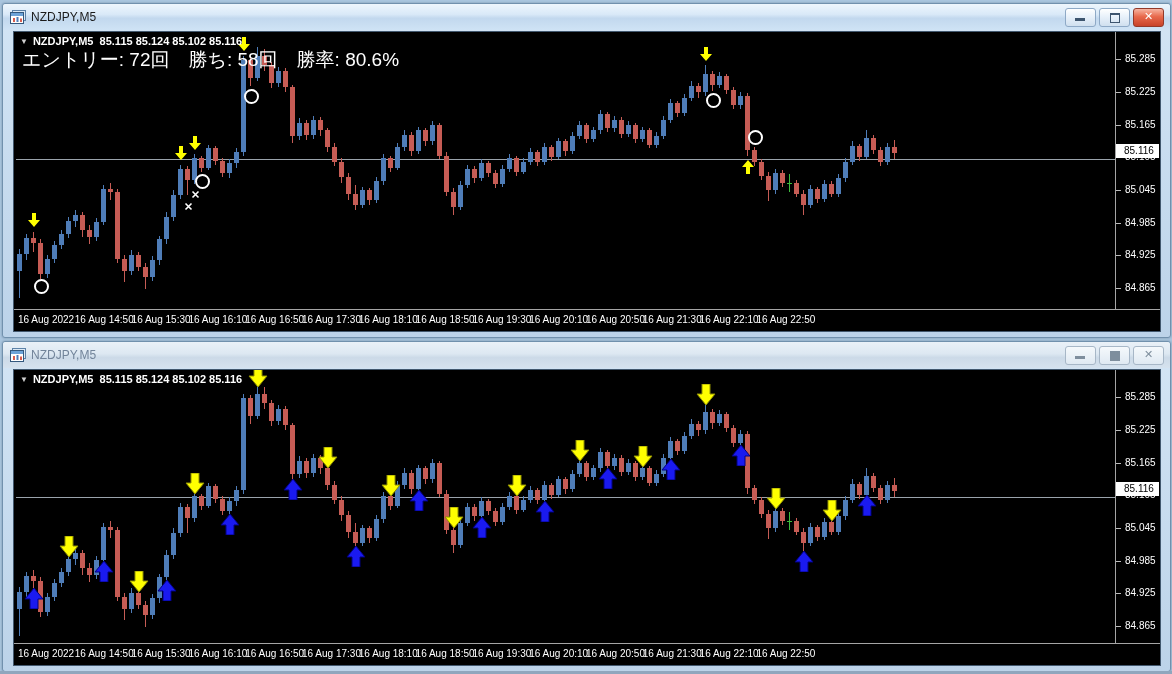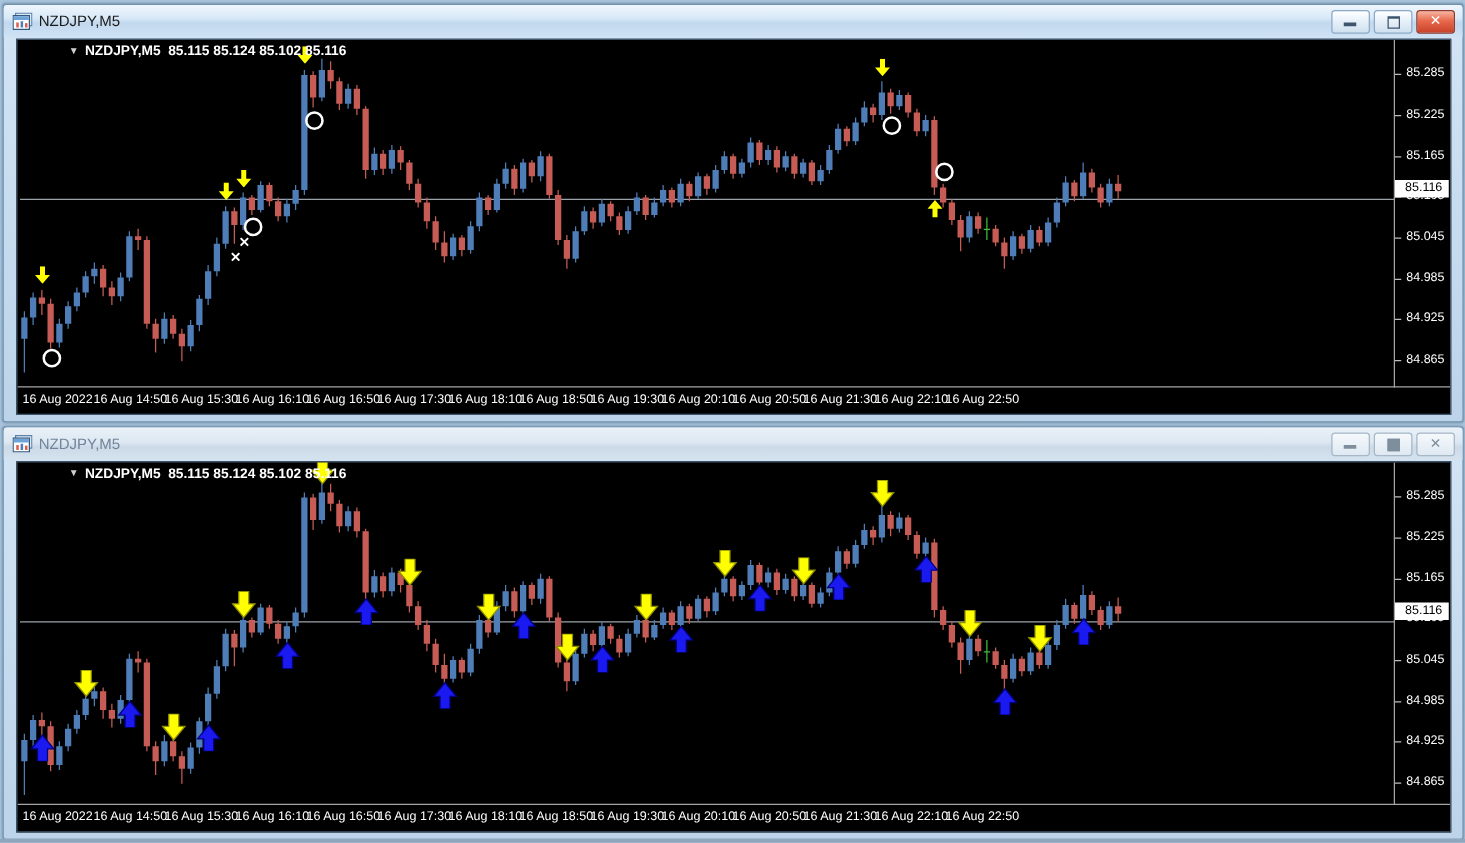--- a/index.html
+++ b/index.html
@@ -27,21 +27,21 @@
   .window.inactive .wbtn .glyph-min,.window.inactive .wbtn .glyph-restore{background:#7e8e9d;border-color:#7e8e9d;}
   .window.inactive .wbtn.close{background:linear-gradient(180deg,#f5f9fc,#dfe9f2);border-color:#a7b7c7;}
   .window.inactive .wbtn.close .glyph-close{color:#7e8e9d;}
 
   .chart-wrap{position:absolute;left:10px;right:9px;top:27px;background:#000;
               border:1px solid #42586e;overflow:hidden;}
   .plot{position:absolute;left:2px;top:2px;right:45px;bottom:22px;overflow:visible;}
   .paxis{position:absolute;right:0;top:0;bottom:21px;width:44px;border-left:1px solid #a5a5a5;}
   .taxis{position:absolute;left:0;right:0;bottom:0;height:21px;border-top:1px solid #a5a5a5;}
 
-  .chart-header{position:absolute;left:6px;top:3px;font-size:11px;font-weight:bold;color:#fff;white-space:nowrap;z-index:5;margin-left:35px;}
+  .chart-header{position:absolute;left:6px;top:3px;font-size:11px;font-weight:bold;color:#fff;white-space:nowrap;z-index:5;}
   .chart-header .tri{font-size:8px;color:#cfcfcf;margin-right:5px;vertical-align:1px;}
   .stats-line{position:absolute;left:8px;top:15px;font-size:19px;color:#fff;white-space:nowrap;z-index:5;}
 
   .wick,.body,.pline,.marker,.circle-marker,.ptick,.pbox,.ttick{position:absolute;}
   .wick{width:1px;}
   .body{width:5px;}
   .pline{left:0;right:-1px;height:1px;background:#9aa3ab;}
   .circle-marker{width:11px;height:11px;border:2px solid #fff;border-radius:50%;background:transparent;}
   .ptick{left:0;width:100%;height:12px;line-height:12px;color:#fff;font-size:10px;}
   .ptick i{position:absolute;left:0;top:6px;width:5px;height:1px;background:#bdbdbd;}
@@ -74,20 +74,21 @@
         </span>
       <span class="wbtn close">
           <i class="glyph-close">✕</i>
         </span>
     </span>
   </div>
   <div class="chart-wrap" style="height:299px;">
     <div class="chart-header">
       <span class="tri">▼</span><span>NZDJPY,M5</span>&nbsp;&nbsp;<span>85.115 85.124 85.102 85.116</span>
     </div>
+    <div class="stats-line">エントリー: 72回　勝ち: 58回　勝率: 80.6%</div>
     <div class="plot" id="plot0">
         <div class="pline" style="top: 125px;"></div>
         <div class="wick" style="left: 3px; top: 215px; height: 49px; background: rgb(79, 125, 184);"></div>
         <div class="body" style="left: 1px; top: 220px; height: 17px; background: rgb(79, 125, 184);"></div>
         <div class="wick" style="left: 10px; top: 200px; height: 26px; background: rgb(79, 125, 184);"></div>
         <div class="body" style="left: 8px; top: 204px; height: 16px; background: rgb(79, 125, 184);"></div>
         <div class="wick" style="left: 17px; top: 198px; height: 20px; background: rgb(198, 92, 85);"></div>
         <div class="body" style="left: 15px; top: 204px; height: 5px; background: rgb(198, 92, 85);"></div>
         <div class="wick" style="left: 24px; top: 205px; height: 40px; background: rgb(198, 92, 85);"></div>
         <div class="body" style="left: 22px; top: 209px; height: 31px; background: rgb(198, 92, 85);"></div>

